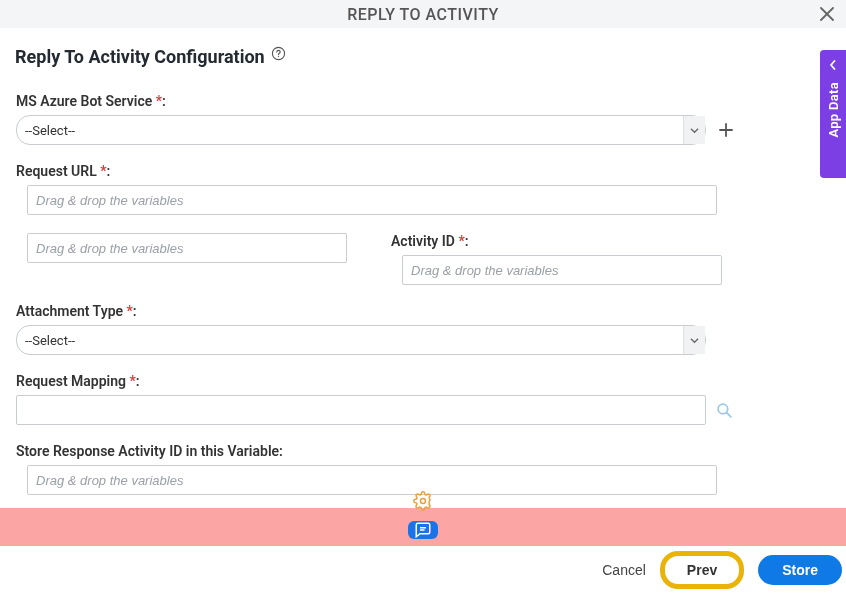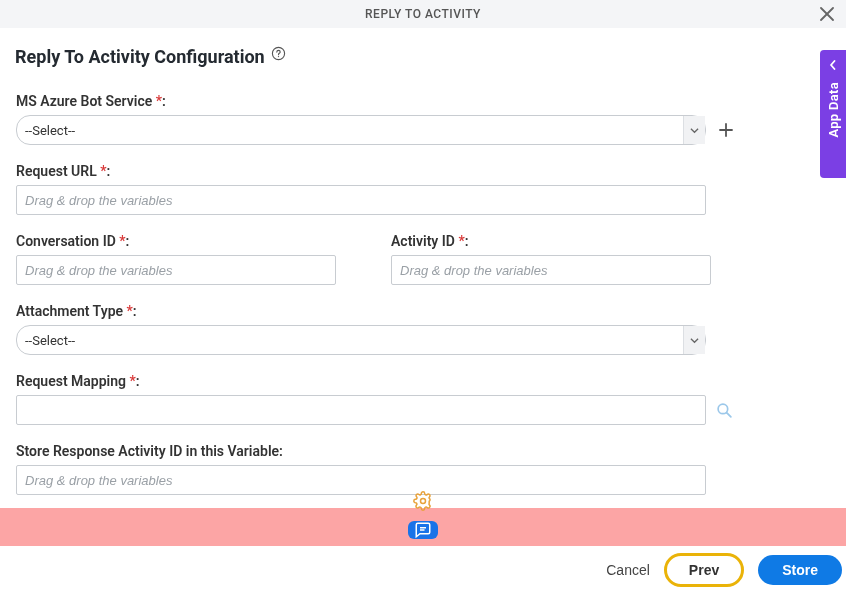--- a/index.html
+++ b/index.html
@@ -1,37 +1,37 @@
 <!DOCTYPE html>
 <html><head>
 <meta charset="utf-8">
 <style>
   * { box-sizing: border-box; margin: 0; padding: 0; }
   html, body { width: 846px; height: 594px; font-family: -apple-system, BlinkMacSystemFont, "Segoe UI", Roboto, Arial, sans-serif; color: #333; background: #fff; overflow: hidden; }
 
   .header-bar { background: #f4f5f7; height: 28px; display: flex; align-items: center; justify-content: center; position: relative; }
-  .header-title { font-size: 12px; letter-spacing: 0.5px; color: #555; font-weight: 500; }
+  .header-title { font-size: 16px; letter-spacing: 0.5px; color: #555; font-weight: 500; }
   .close-icon { position: absolute; right: 12px; top: 50%; transform: translateY(-50%); cursor: pointer; color: #666; }
   .close-icon svg { width: 14px; height: 14px; display: block; }
 
   .page-title-row { display: flex; align-items: flex-start; padding: 18px 15px 8px 15px; }
   .page-title { font-size: 18px; font-weight: 700; color: #242a31; }
   .help-icon { margin-left: 6px; color: #555; }
 
   .form-area { padding: 0 15px 15px 16px; }
   .field { margin-top: 18px; }
   .field-label { font-size: 14px; font-weight: 600; color: #333; margin-bottom: 6px; }
   .req { color: #d93b3b; }
 
   .select-wrap { display: flex; align-items: center; }
   .select-box { position: relative; height: 30px; border: 1px solid #c8ccd1; border-radius: 14px; background: #fff; display: flex; align-items: center; padding: 0 28px 0 8px; font-size: 13px; color: #333; flex: 0 0 690px; }
   .select-box .caret { position: absolute; right: 0; top: 0; height: 100%; width: 22px; background: #f1f2f4; border-left: 1px solid #dcdfe3; display: flex; align-items: center; justify-content: center; color: #666; }
   .plus-btn { width: 28px; height: 28px; display: flex; align-items: center; justify-content: center; margin-left: 6px; color: #555; cursor: pointer; }
 
-  .text-input { height: 30px; border: 1px solid #c8ccd1; border-radius: 2px; width: 690px; padding: 0 8px; font-size: 13px; color: #333; background: #fff; }
+  .text-input { height: 30px; border: 1px solid #c8ccd1; border-radius: 2px; width: 690px; padding: 0 8px; font-size: 13px; color: #333; background: #fff; margin-left: 11px; }
   .text-input::placeholder { color: #9aa0a6; font-style: italic; }
   .text-input.short { width: 320px; }
 
   .row-2col { display: flex; gap: 0; }
   .col-left { width: 375px; }
   .col-right { width: 320px; }
 
   .mapping-row { display: flex; align-items: center; }
   .mapping-input { height: 30px; border: 1px solid #c8ccd1; border-radius: 2px; width: 690px; padding: 0 8px; font-size: 13px; background: #fff; }
   .mapping-search { margin-left: 10px; color: #9cc8ea; cursor: pointer; }
@@ -42,21 +42,21 @@
 
   .toolbar { background: #fca5a5; height: 38px; display: flex; align-items: center; justify-content: center; gap: 10px; position: absolute; left: 0; right: 0; bottom: 48px; flex-direction: column; }
   .tool-btn { width: 30px; height: 30px; border-radius: 6px; display: flex; align-items: center; justify-content: center; cursor: pointer; }
   .tool-btn.active { background: #1a73e8; color: #fff; }
   .tool-btn.plain { color: #666; }
   .advanced-wrap { display: flex; align-items: center; gap: 6px; color: #555; font-size: 13px; cursor: pointer; }
   .advanced-wrap .circ { width: 15px; height: 15px; border-radius: 50%; background: #c9ccd1; display: flex; align-items: center; justify-content: center; color: #fff; font-size: 11px; line-height: 1; }
 
   .footer { position: absolute; left: 0; right: 0; bottom: 0; height: 48px; display: flex; align-items: center; justify-content: flex-end; gap: 14px; padding: 0 4px; background: #fff; }
   .btn-cancel { font-size: 14px; color: #444; cursor: pointer; background: none; border: none; }
-  .btn-outline { font-size: 14px; padding: 6px 22px; border-radius: 18px; border: 3px solid #eab308; background: #fff; color: #333; cursor: pointer; font-weight: 600; }
+  .btn-outline { font-size: 14px; padding: 6px 22px; border-radius: 18px; border: 5px solid #eab308; background: #fff; color: #333; cursor: pointer; font-weight: 600; }
   .btn-primary { font-size: 14px; padding: 7px 24px; border-radius: 18px; border: none; background: #0f7ae5; color: #fff; cursor: pointer; font-weight: 700; }
 
   svg { display: block; }
 </style>
 </head>
 <body>
 
 <div class="header-bar">
   <span class="header-title">REPLY TO ACTIVITY</span>
   <span class="close-icon">
@@ -101,21 +101,20 @@
   </div>
 
   <div class="field">
     <div class="field-label"><span>Request URL </span><span class="req">*</span><span>:</span></div>
     <input type="text" class="text-input" placeholder="Drag &amp; drop the variables" style="">
   </div>
 
   <div class="row-2col">
     <div class="col-left">
       <div class="field">
-        <div class="field-label"><span>Conversation ID </span><span class="req">*</span><span>:</span></div>
         <input type="text" class="text-input short" placeholder="Drag &amp; drop the variables" style="">
       </div>
     </div>
     <div class="col-right">
       <div class="field">
         <div class="field-label"><span>Activity ID </span><span class="req">*</span><span>:</span></div>
         <input type="text" class="text-input short" placeholder="Drag &amp; drop the variables" style="">
       </div>
     </div>
   </div>

